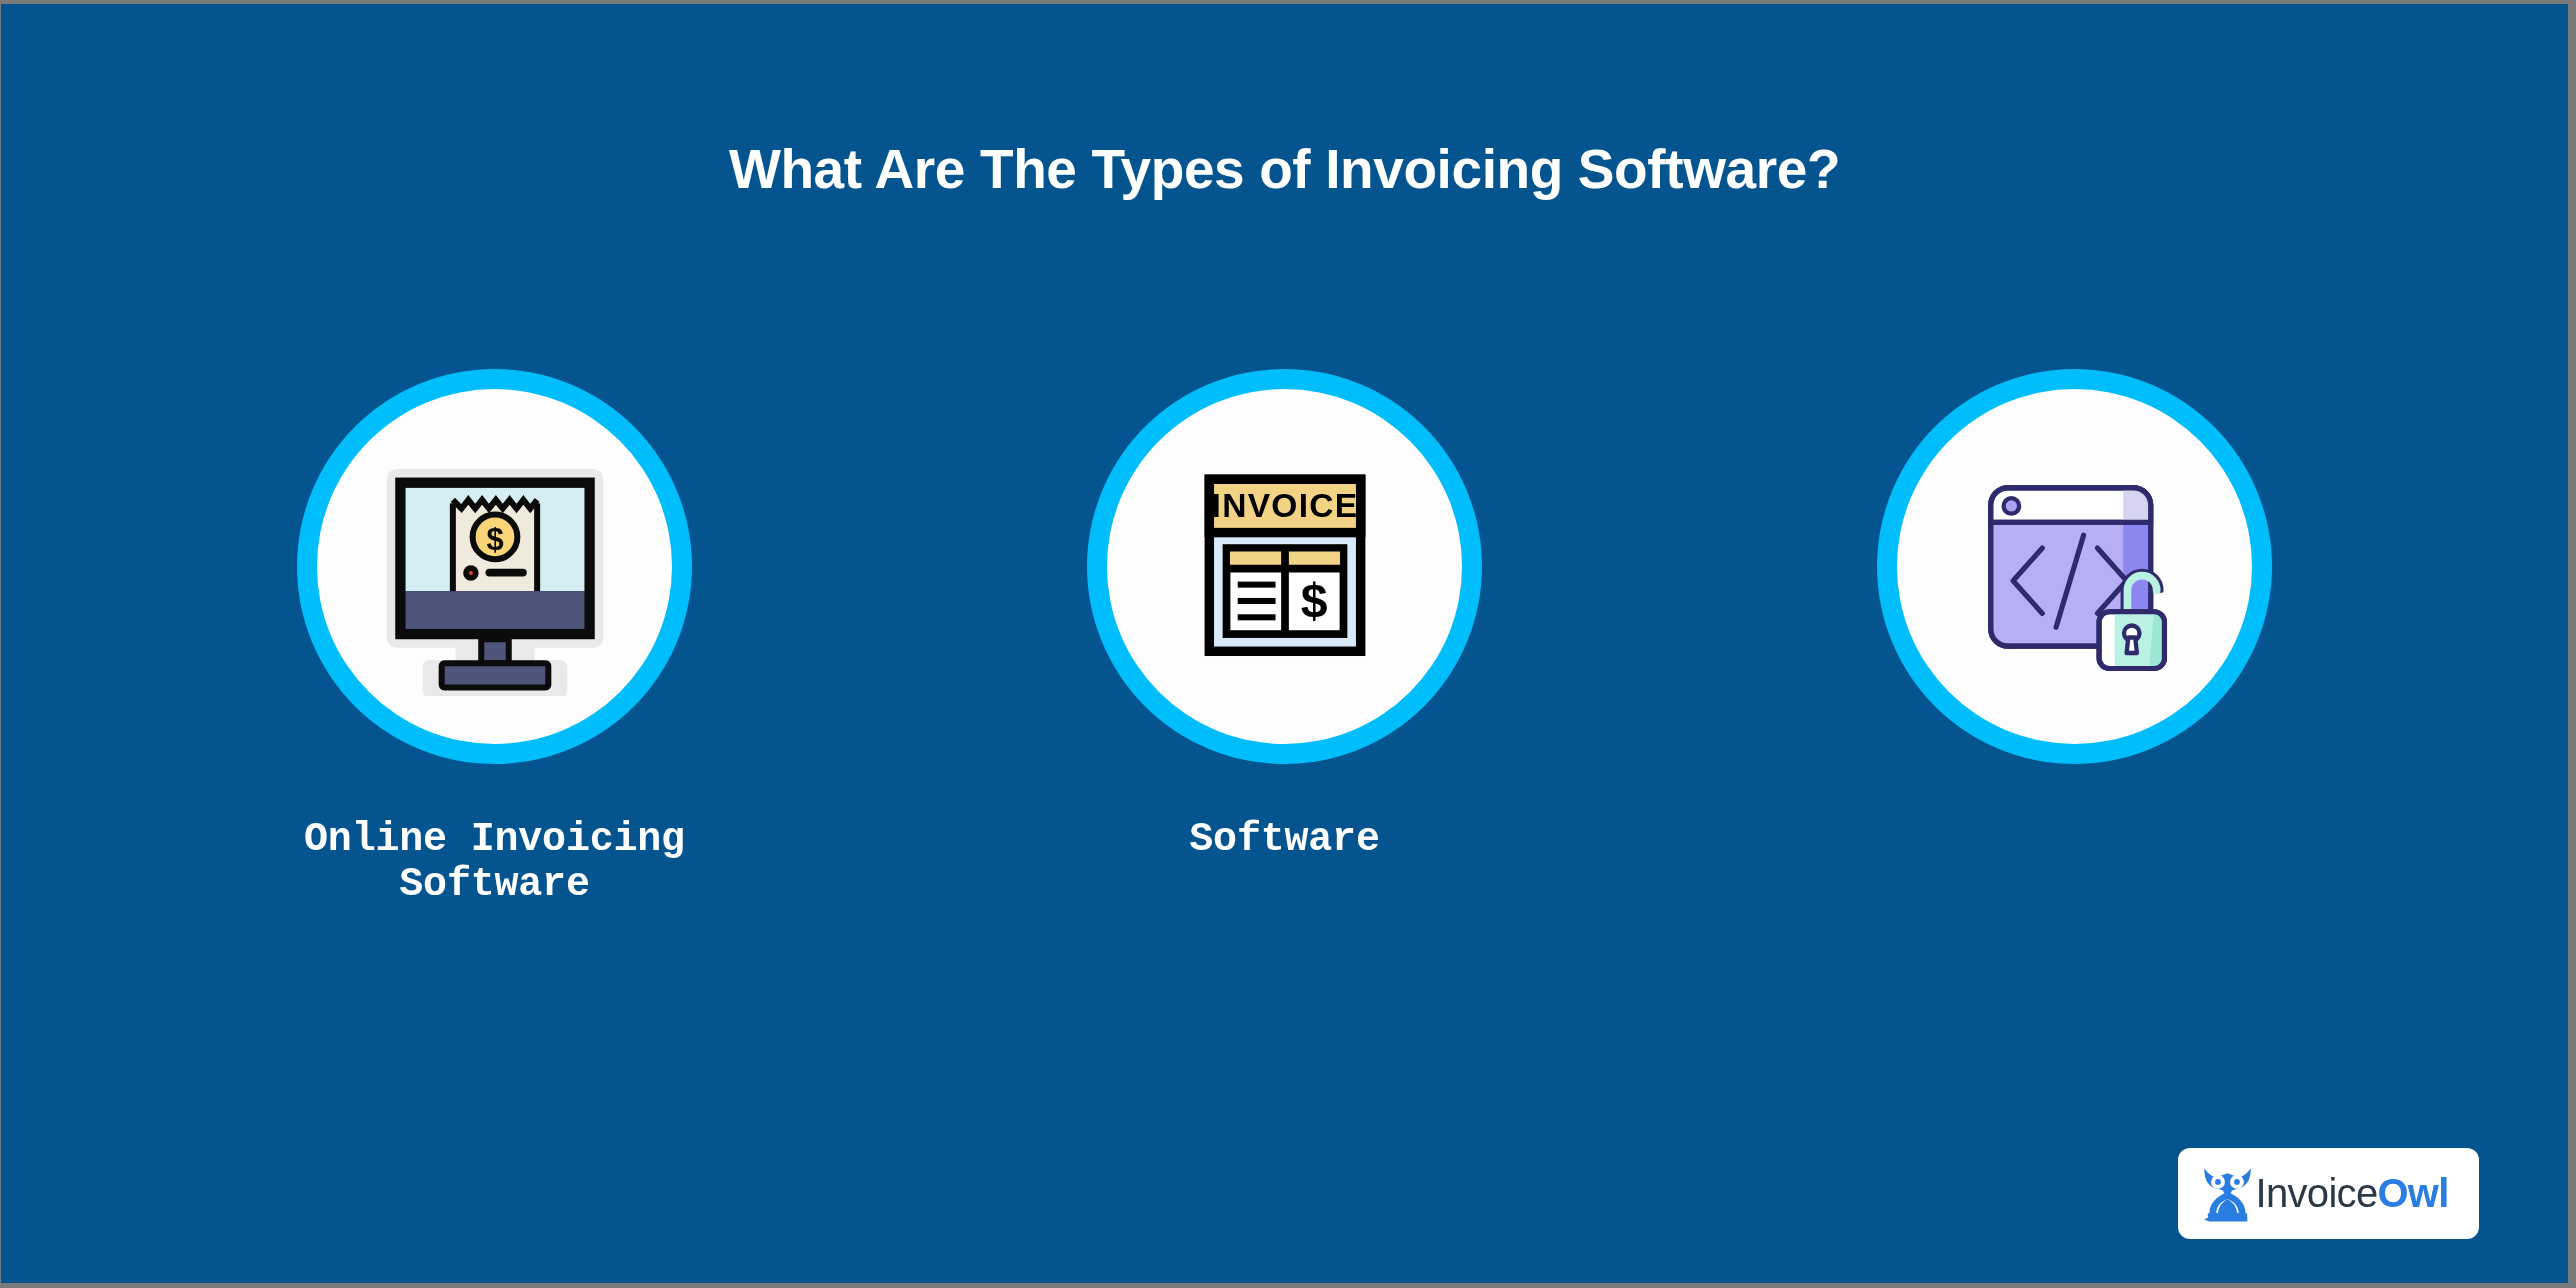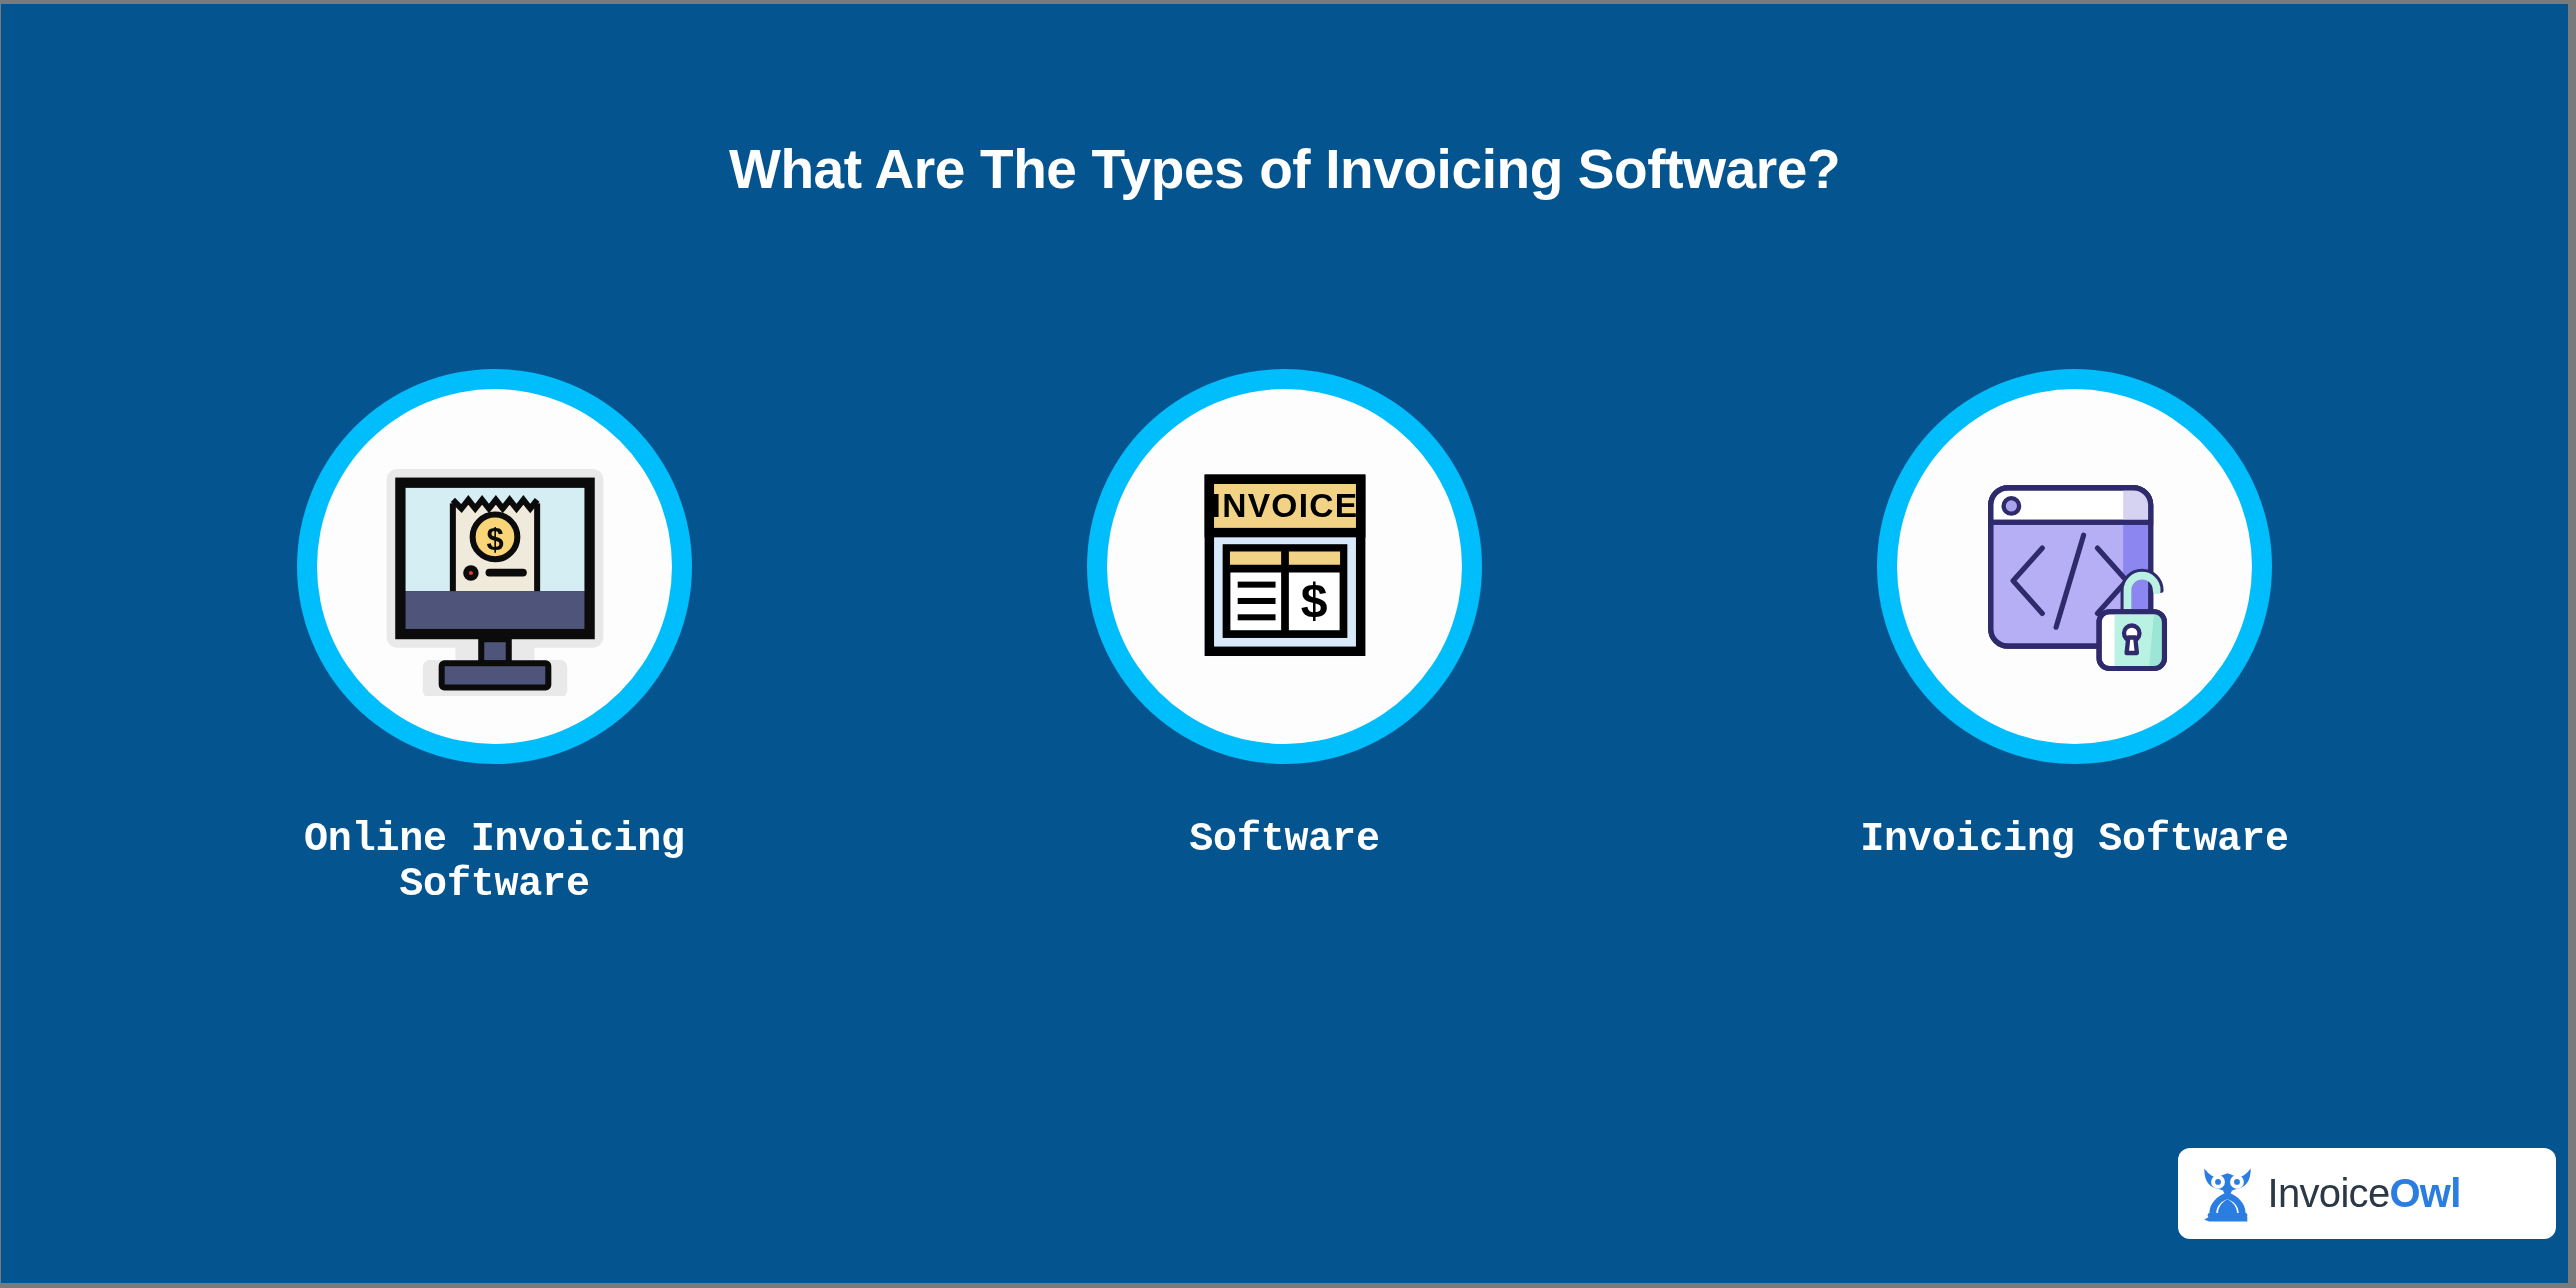--- a/index.html
+++ b/index.html
@@ -71,27 +71,27 @@
     font-weight:bold;
     line-height:1.13;
     letter-spacing:-0.2px;
     font-family:Liberation Mono, monospace;
     max-width:567px;
   }
   
   #logo-badge {
     position:absolute;
     left:2177px; top:1144px;
-    width:378px; height:91px;
+    width:301px; height:91px;
     background:#ffffff;
     border-radius:12px;
     display:flex;
     align-items:center;
     padding-left:20.6px;
-    gap:12px;
+    gap:0;
   }
   #logo-wordmark {
     font-size:40px;
     letter-spacing:-0.7px;
     font-family:"Liberation Sans", sans-serif;
     white-space:nowrap;
   }
   .wm-invoice { color:#2b3a४a; color:#2b3947; font-weight:400; }
   .wm-owl { color:#2a7de1; font-weight:700; }
 </style>
@@ -207,21 +207,20 @@
             <path d="M196,202 h46 a12,12 0 0 1 12,12 v42 a12,12 0 0 1 -12,12 h-46 Z" fill="#B9F2E2"></path>
             <path d="M242,202 h0 a12,12 0 0 1 12,12 v42 a12,12 0 0 1 -12,12 h-6 Z" fill="#9BE6D4"></path>
             <rect x="178" y="202" width="76" height="66" rx="12" fill="none" stroke="#2E2A6B" stroke-width="6"></rect>
 
             <circle cx="216" cy="227" r="9" fill="#FFFFFF" stroke="#2E2A6B" stroke-width="5"></circle>
             <path d="M212,232 l-2,18 h12 l-2,-18 Z" fill="#FFFFFF" stroke="#2E2A6B" stroke-width="5" stroke-linejoin="round"></path>
           </svg>
         </div>
       </div>
       <div class="card-label">
-        <div>Invoicing Software</div>
       </div>
     </div>
 
   </div>
 
   <div id="logo-badge">
     <svg width="57" height="62" viewBox="0 0 66 72">
 
       <path d="M6,6 C6,24 14,28 22,30 L33,34 L44,30 C52,28 60,24 60,6
                C60,6 52,18 44,16 C38,14 33,12 33,12

